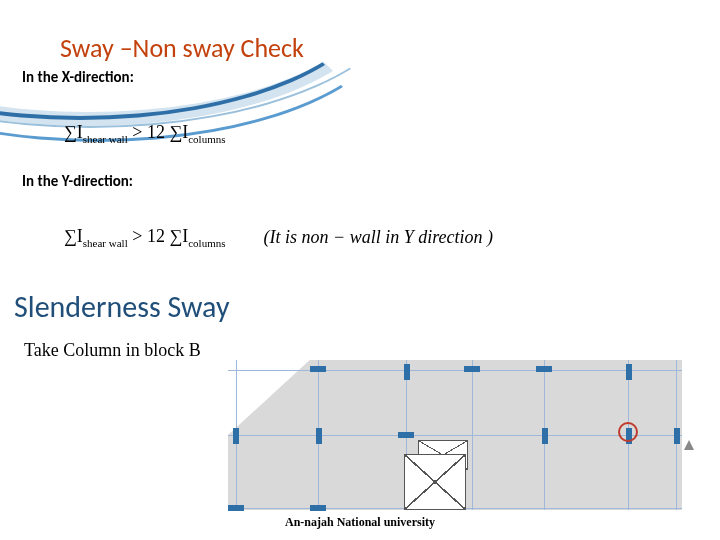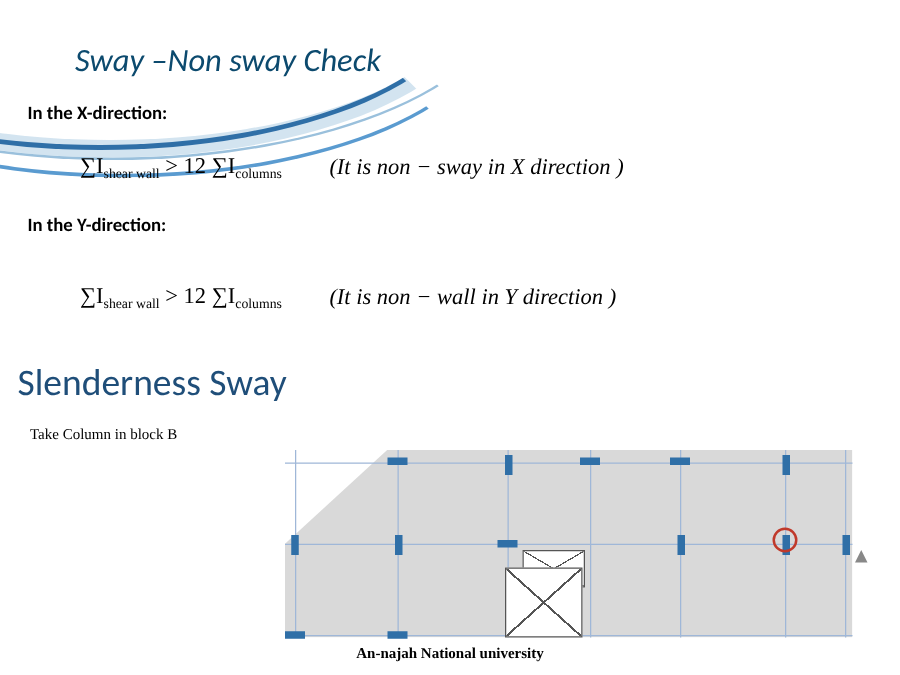--- a/index.html
+++ b/index.html
@@ -28,30 +28,29 @@
   .sw1 { width: 600px; height: 260px; top: 0; left: 0; border-width: 4px; border-bottom-color: #2f6fa7; }
   .sw2 { width: 600px; height: 260px; top: 6px; left: 8px; border-width: 14px; border-bottom-color: #cfe2ef; opacity: .9; }
   .sw3 { width: 600px; height: 260px; top: 22px; left: 18px; border-width: 3px; border-bottom-color: #5a9bd0; }
   .sw4 { width: 640px; height: 280px; top: -12px; left: -10px; border-width: 2px; border-bottom-color: #9ac0dc; }
 
   .title1 {
     position: absolute;
     top: 32px;
     left: 60px;
     font-size: 26px;
-    color: #0c4a6e;
-    font-style: italic;
+    color: #c2410c;
   }
   .subhead {
     position: absolute;
     font-size: 15px;
     font-weight: 600;
     color: #000;
   }
-  .sub-x { top: 82px; left: 22px; }
+  .sub-x { top: 68px; left: 22px; }
   .sub-y { top: 172px; left: 22px; }
 
   .formula-row {
     position: absolute;
     left: 64px;
     display: flex;
     align-items: center;
     gap: 38px;
     font-family: "Cambria Math", "Times New Roman", serif;
     font-size: 18px;
@@ -67,21 +66,21 @@
     position: absolute;
     top: 288px;
     left: 14px;
     font-size: 30px;
     color: #1f4e79;
   }
   .take-col {
     position: absolute;
     top: 340px;
     left: 24px;
-    font-size: 12px;
+    font-size: 18px;
     font-family: "Times New Roman", serif;
     color: #000;
   }
 
   .plan-wrap {
     position: absolute;
     top: 360px;
     left: 228px;
     width: 470px;
     height: 150px;
@@ -161,21 +160,20 @@
 </div>
 
 <div class="title1">Sway –Non sway Check</div>
 
 <div class="subhead sub-x">In the X-direction:</div>
 
 <div class="formula-row fx">
   <span class="formula-lhs">
     <span class="sigma">∑I</span><span class="sub">shear wall</span><span> &gt; 12 </span><span class="sigma">∑I</span><span class="sub">columns</span>
   </span>
-  <span class="formula-rhs">(It is non − sway in X direction )</span>
 </div>
 
 <div class="subhead sub-y">In the Y-direction:</div>
 
 <div class="formula-row fy">
   <span class="formula-lhs">
     <span class="sigma">∑I</span><span class="sub">shear wall</span><span> &gt; 12 </span><span class="sigma">∑I</span><span class="sub">columns</span>
   </span>
   <span class="formula-rhs">(It is non − wall in Y direction )</span>
 </div>

